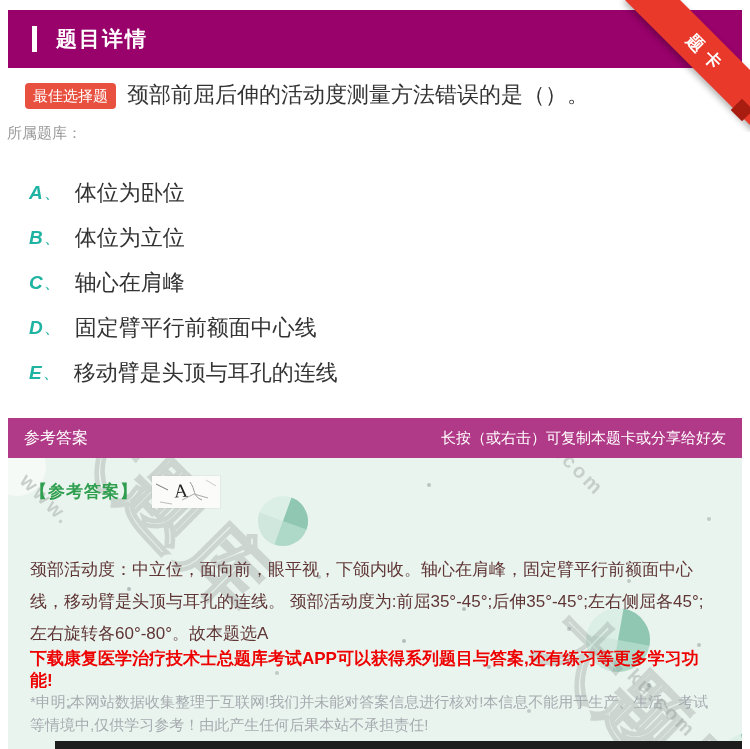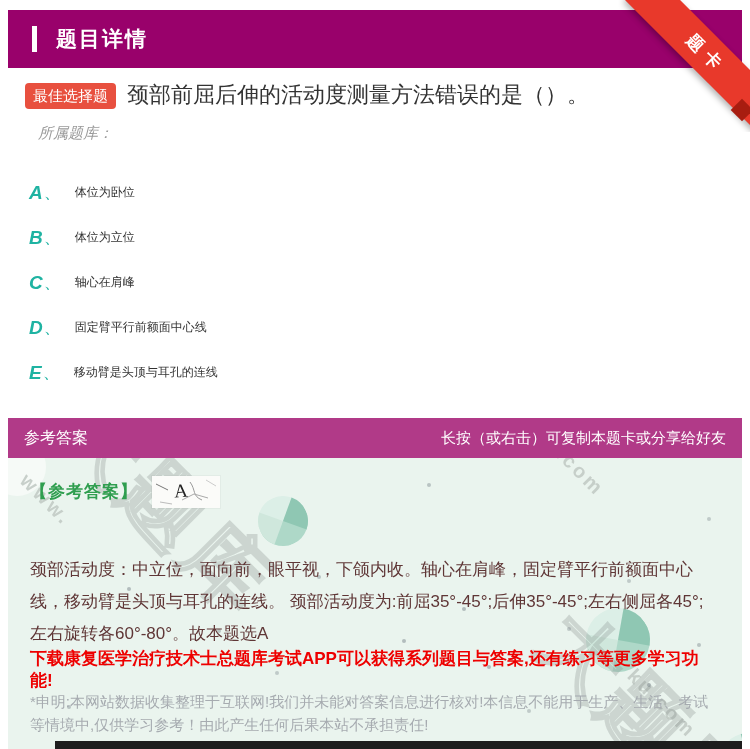--- a/index.html
+++ b/index.html
@@ -16,30 +16,30 @@
   .ribbon { position:absolute; top:32px; right:-46px; width:184px; transform:rotate(45deg); background:#e8392b; color:#fff;
             text-align:center; font-size:17px; font-weight:bold; letter-spacing:7px; padding:8px 0 8px 7px;
             box-shadow:0 3px 6px rgba(0,0,0,.3); pointer-events:auto; }
   .ribbon-fold { position:absolute; right:0px; top:102px; width:16px; height:16px; background:#a81d10; transform:rotate(45deg); }
 
   
   .question-row { position:absolute; left:25px; top:80px; right:30px; display:flex; align-items:flex-start; }
   .type-badge { background:#e8503f; color:#fff; font-size:15px; line-height:15px; padding:5px 8px 6px; border-radius:4px; white-space:nowrap; margin-top:3px; flex:none;text-align:center; }
   .question-text { font-size:22px; color:#333333; margin-left:11px; line-height:30px; }
 
-  .bank-row { position:absolute; left:38px; top:124px; display:flex; align-items:flex-end;font-style:italic; }
+  .bank-row { position:absolute; left:7px; top:124px; display:flex; align-items:flex-end; }
   .bank-label { color:#9a9a9a; font-size:15px; }
   .bank-badge { background:#e8503f; color:#fff; font-size:15px; line-height:15px; padding:5px 9px 6px; border-radius:4px; margin-left:7px; white-space:nowrap; }
 
   
   .options { position:absolute; left:29px; top:170px; right:30px; }
   .option { display:flex; align-items:center; height:45px; }
   .option-letter { color:#1fb3a2; font-style:italic; font-weight:bold; font-size:19px; flex:none; }
   .option-sep { color:#1fb3a2; font-size:17px; margin:0 14px 0 1px; flex:none; }
-  .option-text { color:#333333; font-size:12px; }
+  .option-text { color:#333333; font-size:22px; }
 
   
   .answer-header { position:absolute; left:8px; right:8px; top:418px; height:40px; background:#b13a88; color:#fff;
                    display:flex; align-items:center; justify-content:space-between; padding:0 16px; }
   .answer-header-left { font-size:16px; }
   .answer-header-right { font-size:15px; }
 
   
   .answer-body { position:absolute; left:8px; right:8px; top:458px; bottom:0; background:#eaf4ee; overflow:hidden; }
 

